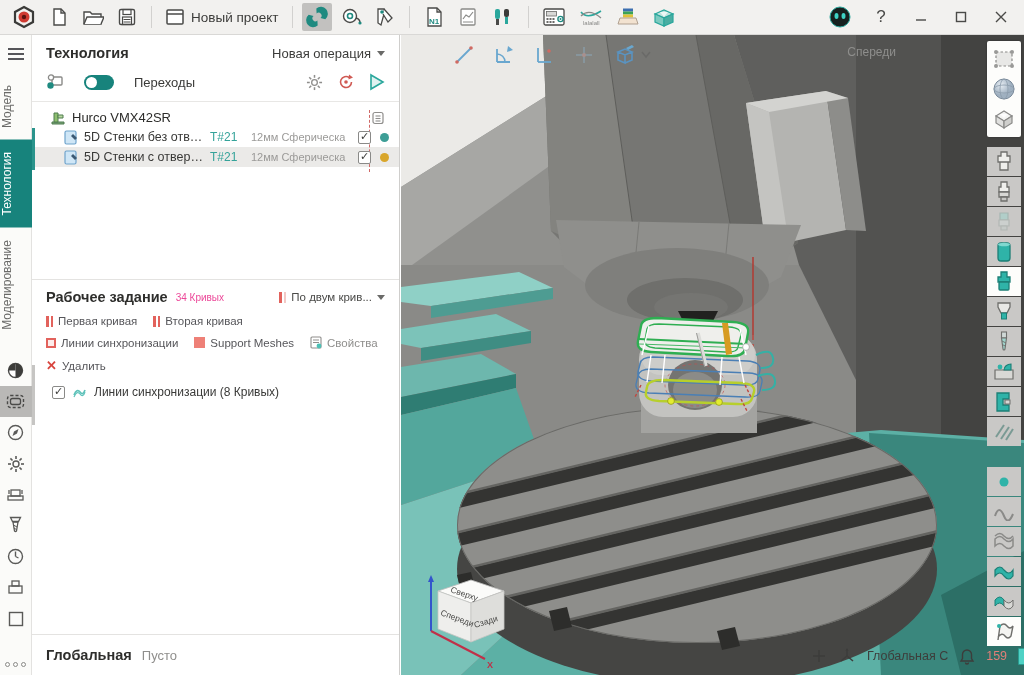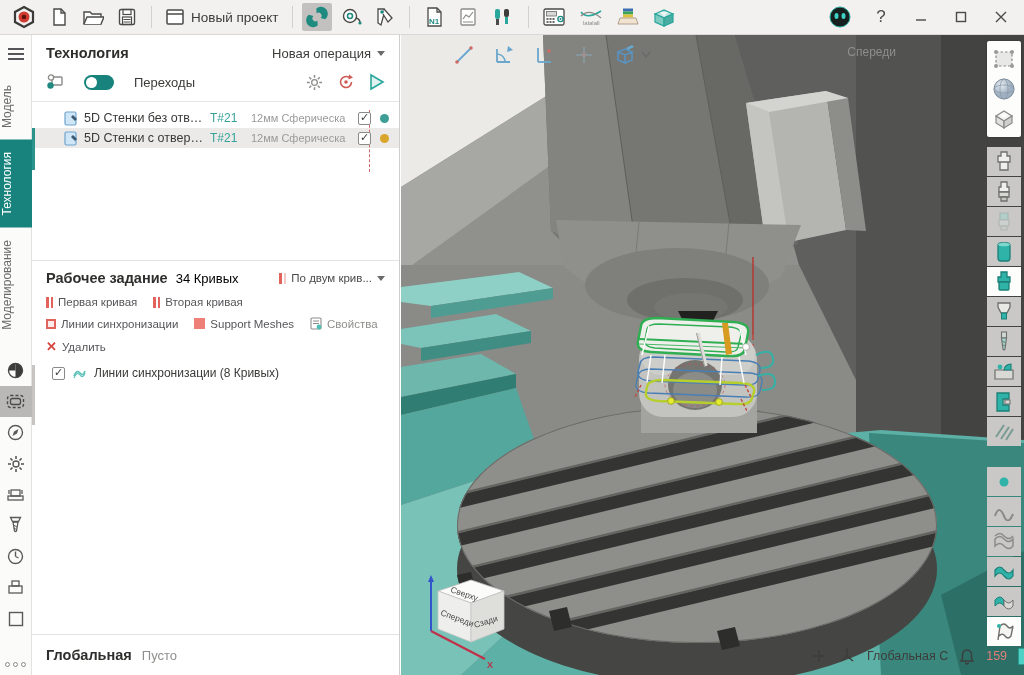--- a/index.html
+++ b/index.html
@@ -50,21 +50,21 @@
   .op-name { font-size:12.5px; color:#38383б; color:#383836; flex:1; white-space:nowrap; overflow:hidden; text-overflow:ellipsis; }
   .op-tool { font-size:12px; color:#35a39a; width:36px; }
   .op-desc { font-size:11px; color:#9b9a98; width:102px; white-space:nowrap; overflow:hidden; text-overflow:ellipsis; }
   .cb { width:13px; height:13px; border:1px solid #8a8a88; border-radius:2px; background:#fff; position:relative; flex:none; }
   .cb::after { content:"✓"; position:absolute; left:1px; top:-2px; font-size:11px; color:#3c3c3a; }
   .op-dot { width:9px; height:9px; border-radius:50%; flex:none; margin-left:4px; }
 
   .job { margin-top:112px; border-top:1px solid #e4e3e1; }
   .job-head { display:flex; align-items:center; padding:9px 14px 2px 14px; }
   .job-title { font-size:14.5px; font-weight:bold; color:#2e2e2c; }
-  .job-count { font-size:13px; color:#000000; margin-left:8px; }
+  .job-count { font-size:10px; color:#ec4899; margin-left:8px; }
   .job-mode { margin-left:auto; display:flex; align-items:center; gap:5px; font-size:11.5px; color:#4a4a48; }
   .legend { padding:8px 14px 0 14px; display:flex; flex-wrap:wrap; row-gap:9px; column-gap:16px; font-size:11.5px; color:#56565a; }
   .leg-item { display:flex; align-items:center; gap:5px; white-space:nowrap; }
   .bars2 { display:flex; gap:2px; }
   .bars2 i { width:2.5px; height:11px; background:#e2625c; }
   .sq-o { width:10px; height:10px; border:2px solid #e2625c; background:#fdeceb; }
   .sq-f { width:11px; height:11px; background:#ee8077; }
   .xdel { color:#d8453e; font-weight:bold; font-size:13px; }
   .checklist { padding:12px 14px 0 20px; display:flex; flex-direction:column; gap:5px; }
   .chk-row { display:flex; align-items:center; gap:7px; font-size:12px; color:#3a3a38; }
@@ -373,20 +373,34 @@
           </svg>
         <svg width="16" height="18" viewBox="0 0 16 18">
             <polygon points="2,2 14,9 2,16" fill="#dff2f0" stroke="#2aa79c" stroke-width="1.6"></polygon>
           </svg>
       </div>
     </div>
 
     <div class="tree">
       <div class="tree-accent"></div>
       <div class="redlink"></div>
+      <div class="mach-row">
+        <svg width="16" height="15" viewBox="0 0 16 15">
+            <path d="M2,12 h12 v2 h-12 z" fill="#7aa37a" stroke="#4e7d4e" stroke-width="1"></path>
+            <path d="M4,3 h4 v9 h-4 z" fill="#8fbf6f" stroke="#4e7d4e" stroke-width="1"></path>
+            <path d="M8,5 h5 v3 h-5 z" fill="#b8d8a0" stroke="#4e7d4e" stroke-width="1"></path>
+          </svg>
+        <span class="mach-name">Hurco VMX42SR</span>
+        <svg class="mach-notes" width="14" height="14" viewBox="0 0 14 14">
+            <rect x="2" y="1.5" width="10" height="11" rx="2" fill="#fff" stroke="#8f8e8c" stroke-width="1.2"></rect>
+            <line x1="4.5" y1="5" x2="9.5" y2="5" stroke="#8f8e8c" stroke-width="1.1"></line>
+            <line x1="4.5" y1="7.5" x2="9.5" y2="7.5" stroke="#8f8e8c" stroke-width="1.1"></line>
+            <line x1="4.5" y1="10" x2="9.5" y2="10" stroke="#8f8e8c" stroke-width="1.1"></line>
+          </svg>
+      </div>
       <div class="op-row">
         <svg width="15" height="15" viewBox="0 0 15 15">
             <rect x="1" y="1" width="11" height="13" rx="1.5" fill="#cfe6f6" stroke="#6fa3cc" stroke-width="1.2"></rect>
             <path d="M9,4 l4,4 -2,2 -4,-4 z" fill="#3c5a74"></path>
           </svg>
         <span class="op-name">5D Стенки без отверстия</span>
         <span class="op-tool">T#21</span>
         <span class="op-desc">12мм Сферическа</span>
         <span class="cb"></span>
         <span class="op-dot" style="background:#3d9e96;"></span>

